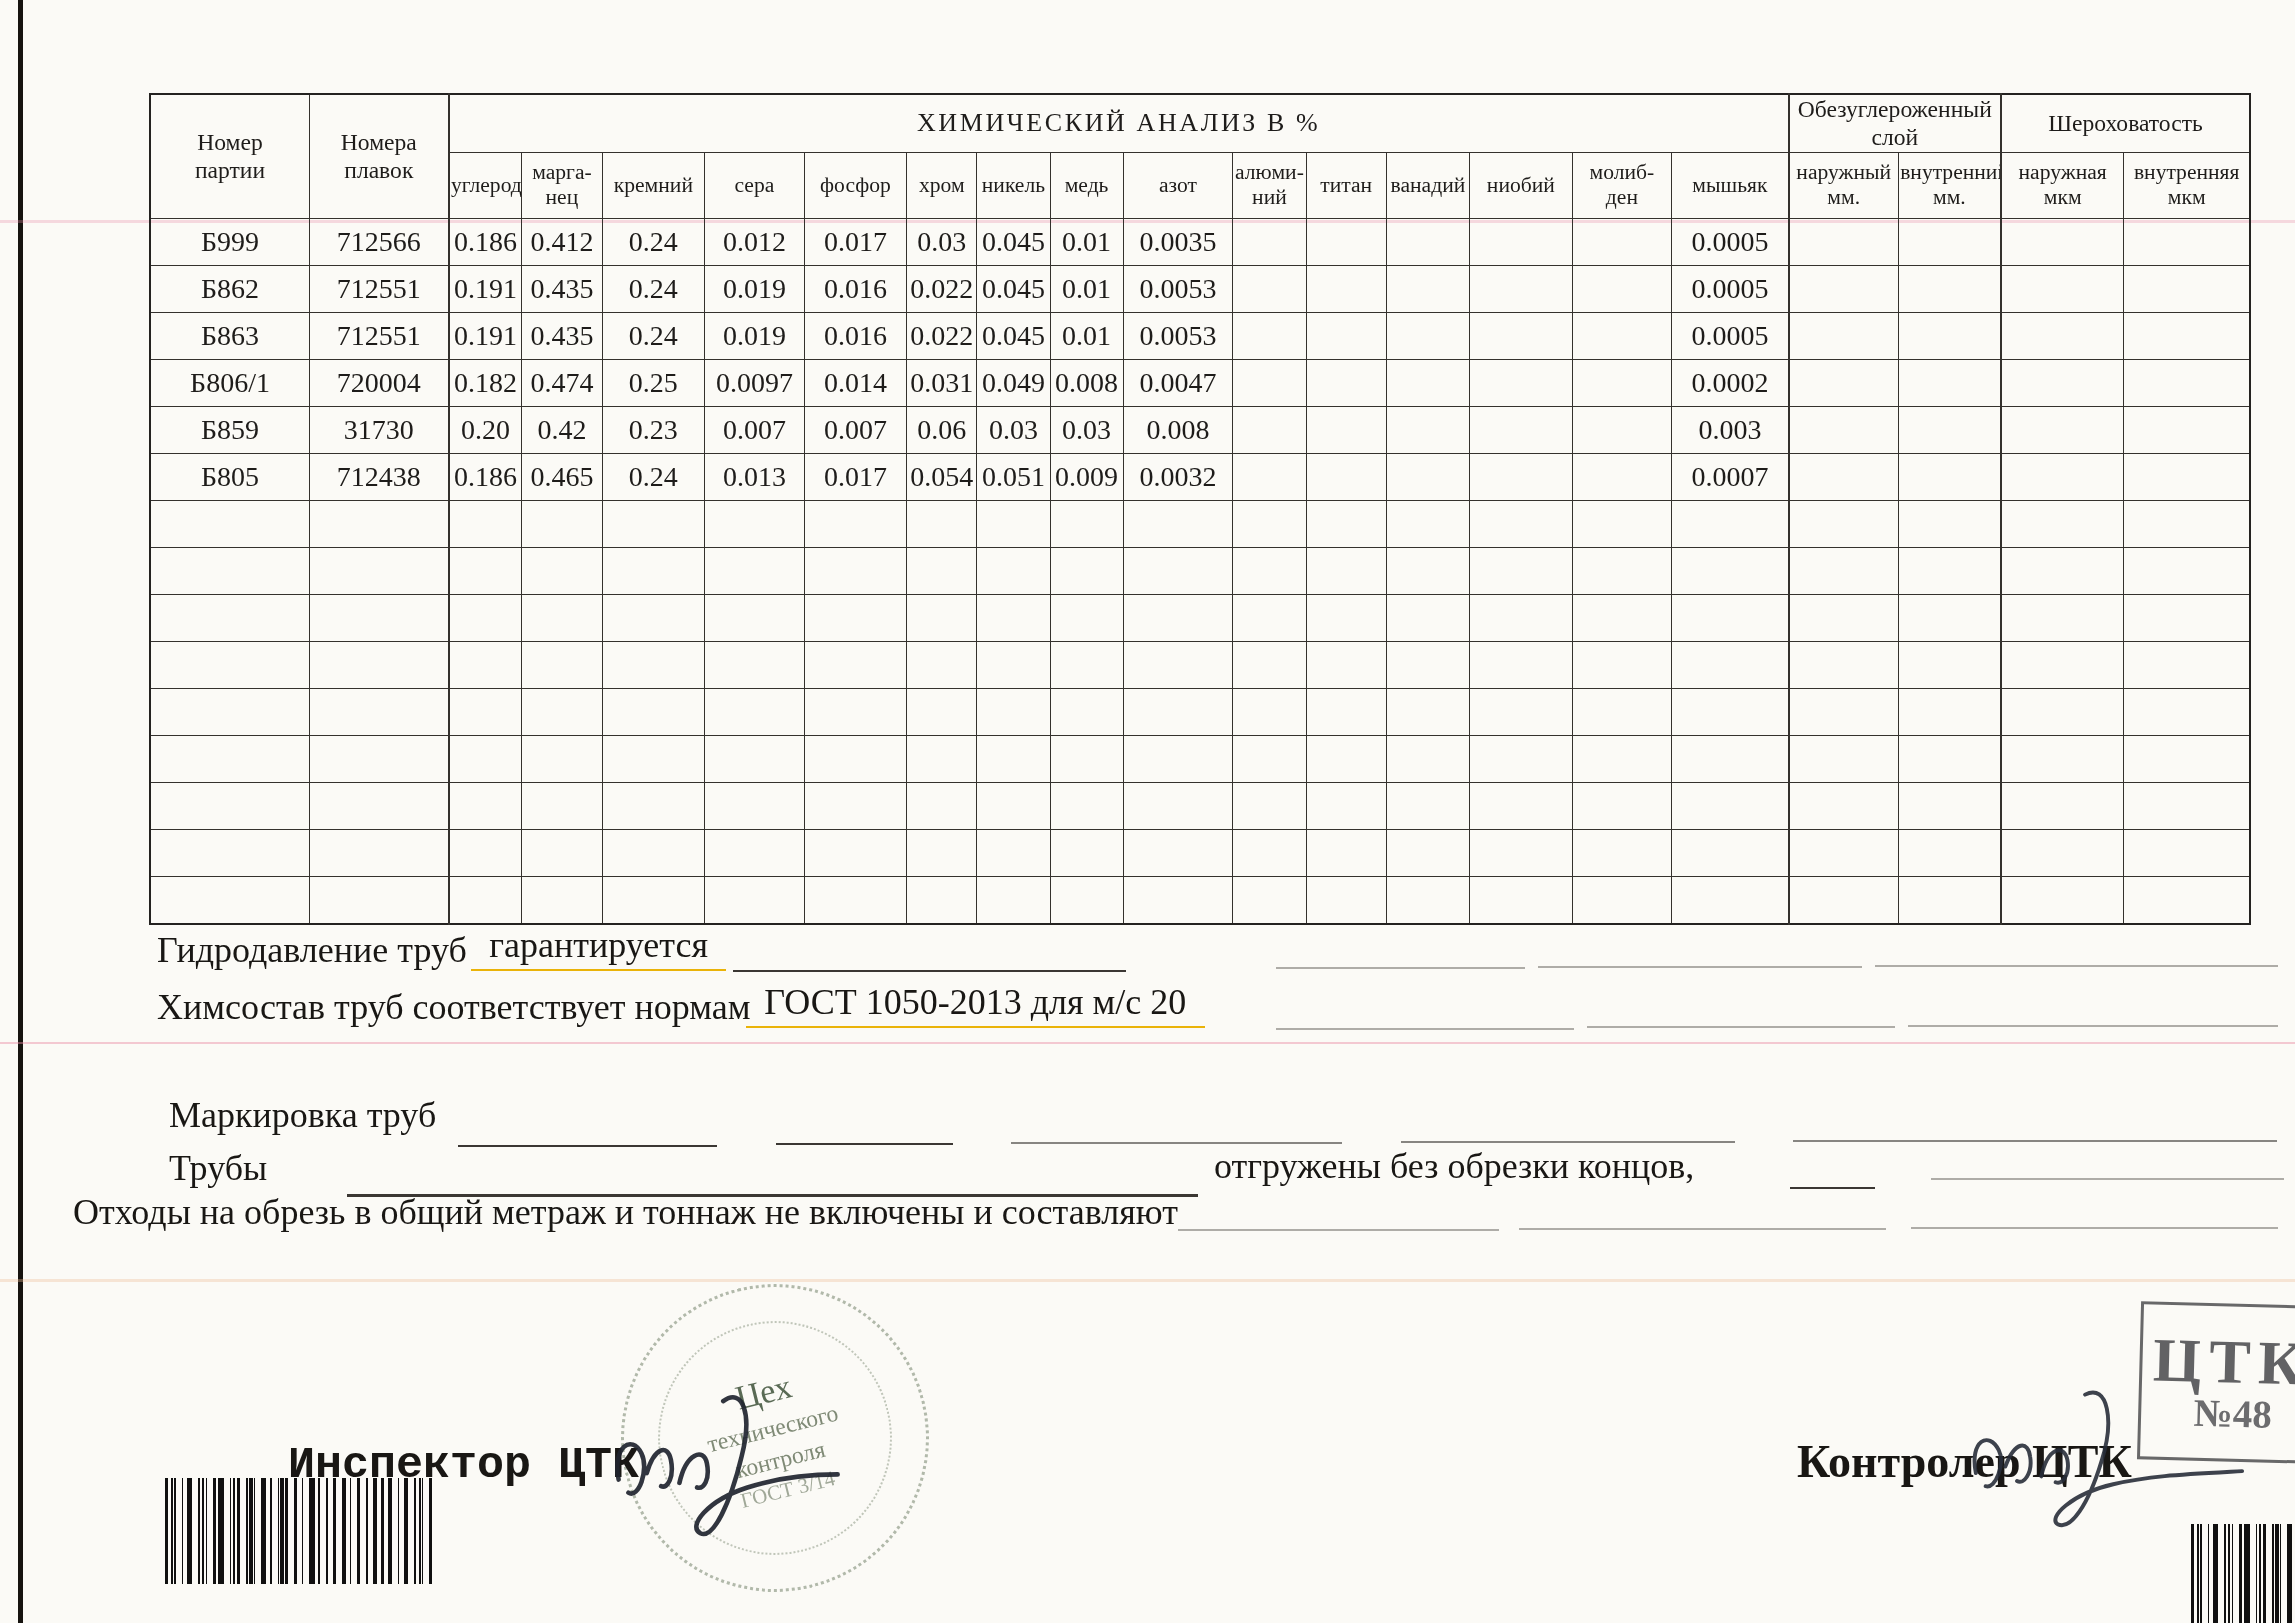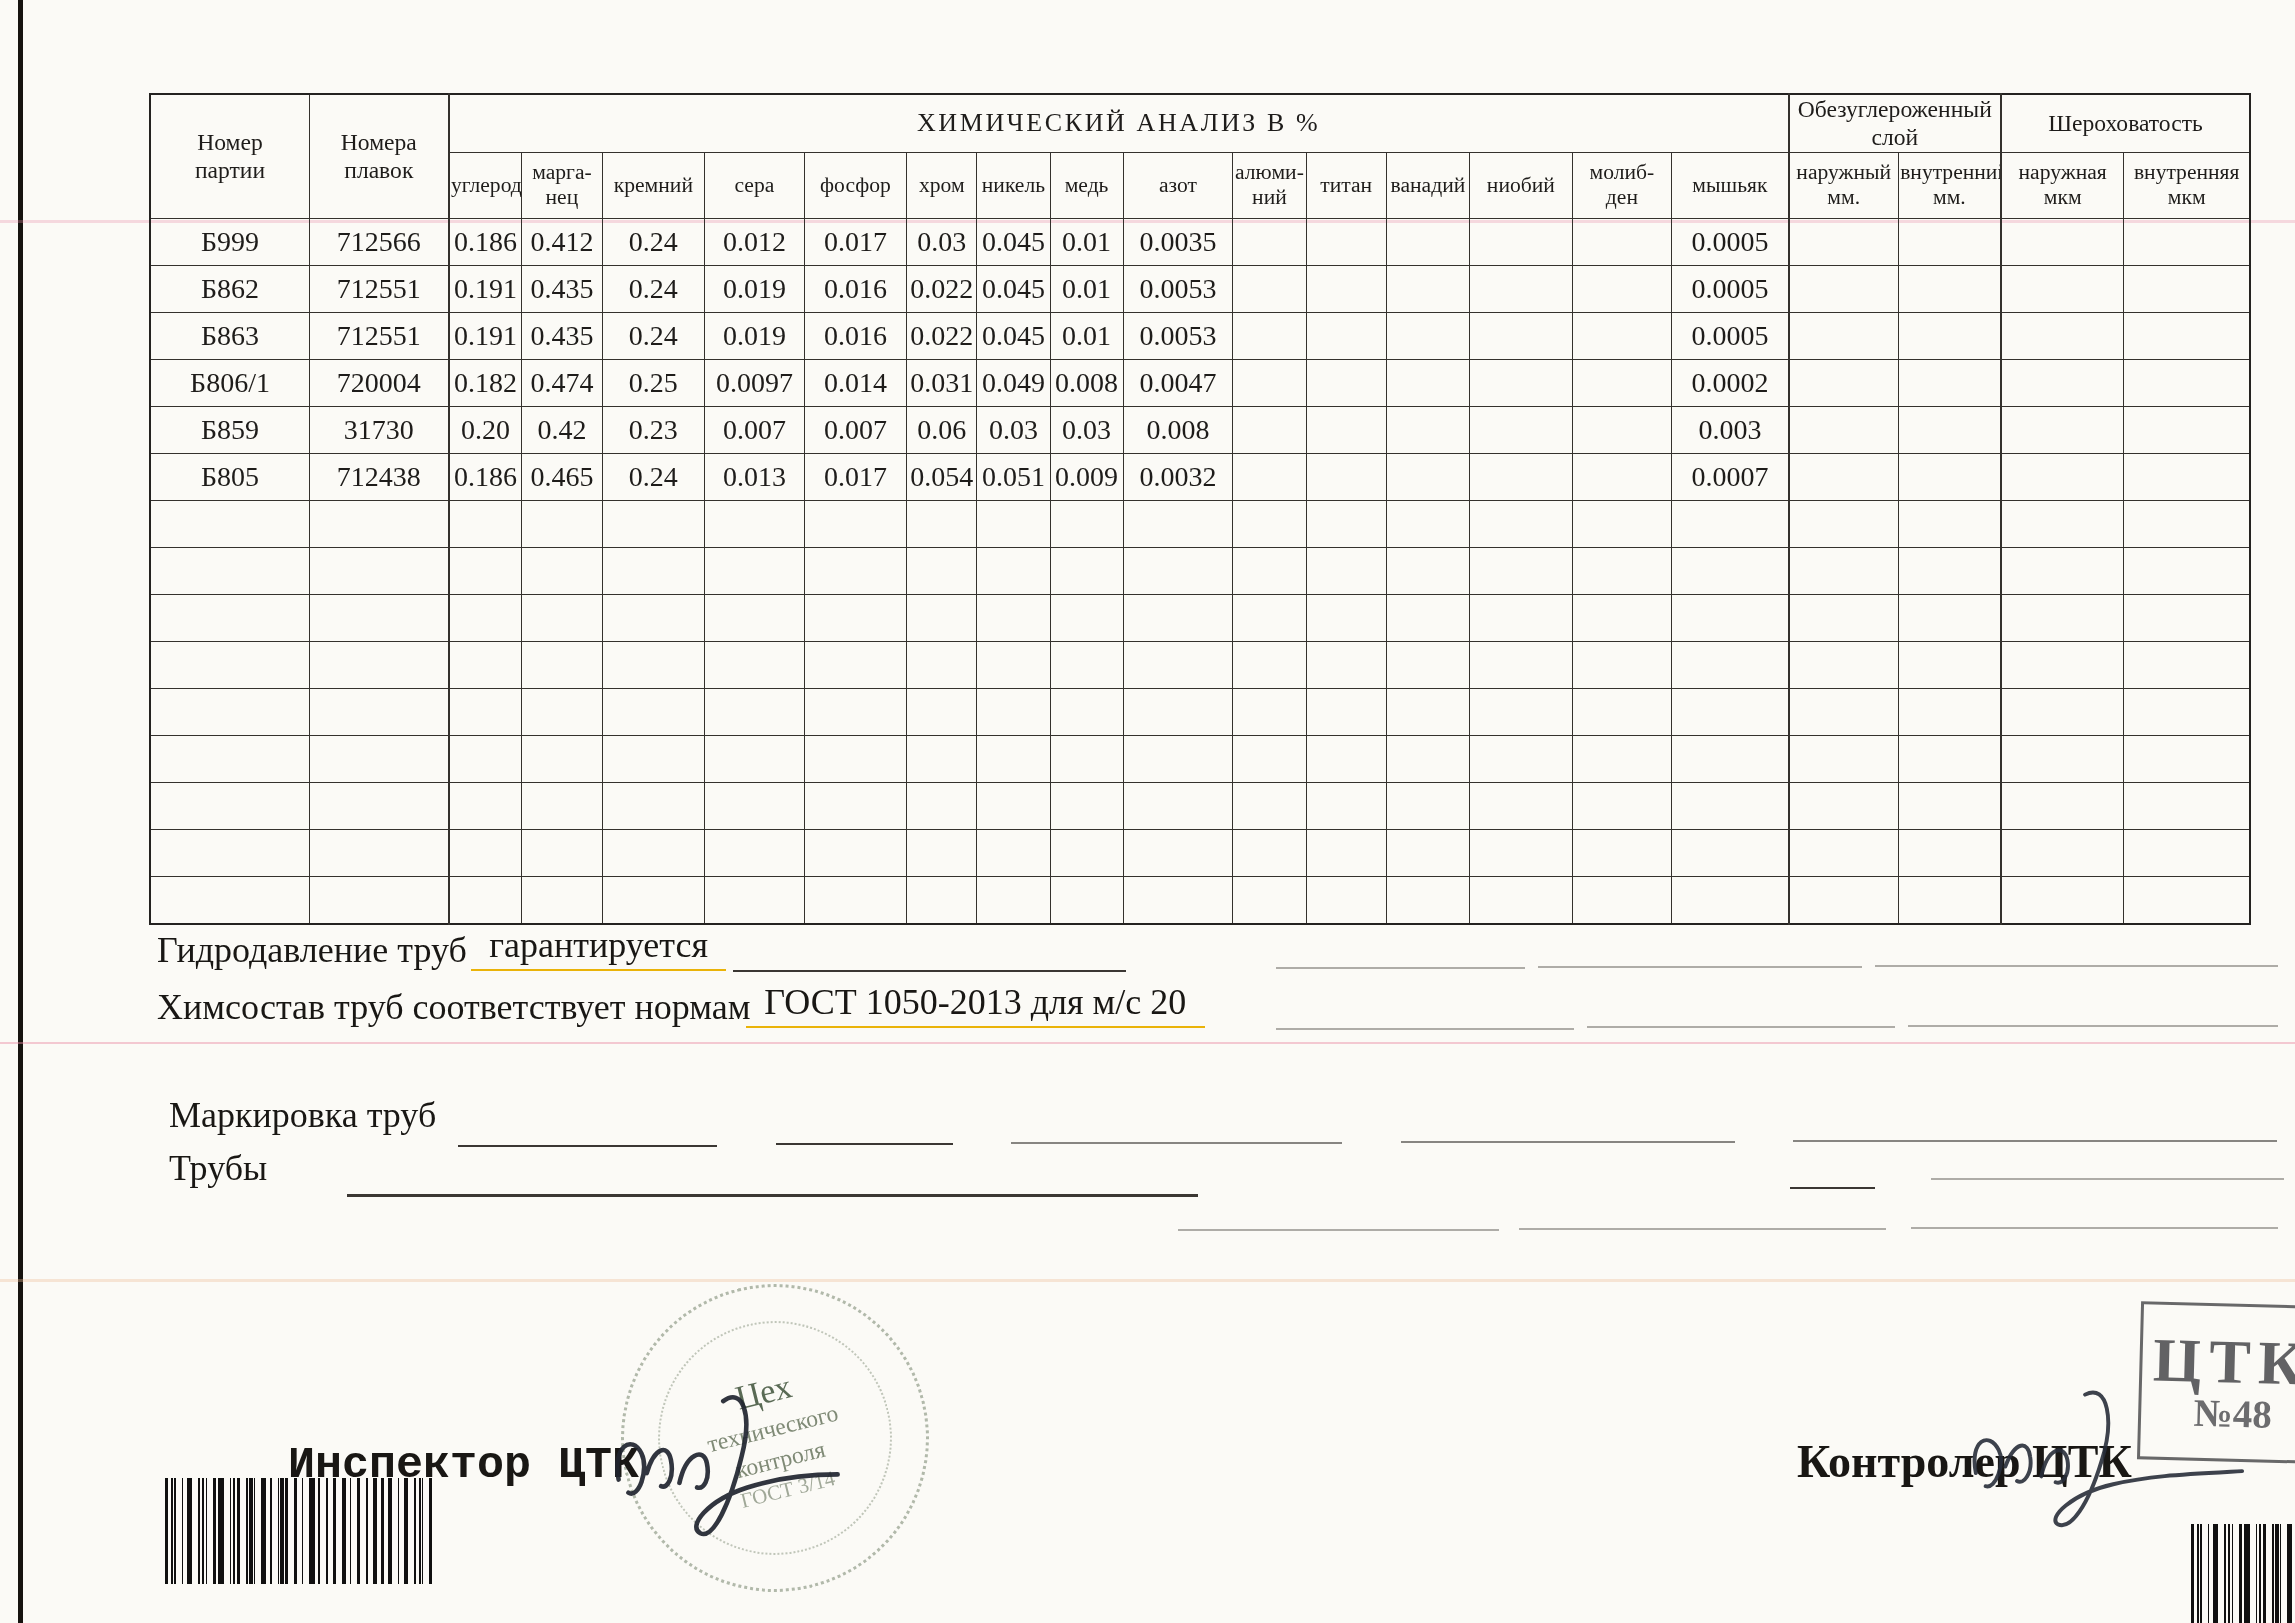--- a/index.html
+++ b/index.html
@@ -496,23 +496,25 @@
 
   <div class="line" style="left:169px;top:1094px;">Маркировка труб</div>
   <div class="rule" style="left:458px;top:1145px;width:259px;"></div>
   <div class="rule" style="left:776px;top:1143px;width:177px;"></div>
   <div class="rule o6" style="left:1011px;top:1142px;width:331px;"></div>
   <div class="rule o6" style="left:1401px;top:1141px;width:334px;"></div>
   <div class="rule o6" style="left:1793px;top:1140px;width:484px;"></div>
 
   <div class="line" style="left:169px;top:1147px;">Трубы</div>
   <div class="rule" style="left:347px;top:1194px;width:851px;height:2.6px;"></div>
+  <div class="line" style="left:1214px;top:1145px;">отгружены без обрезки концов,</div>
   <div class="rule" style="left:1790px;top:1187px;width:85px;"></div>
   <div class="rule o4" style="left:1931px;top:1178px;width:353px;"></div>
 
+  <div class="line" style="left:73px;top:1191px;">Отходы на обрезь в общий метраж и тоннаж не включены и составляют</div>
   <div class="rule o4" style="left:1178px;top:1229px;width:321px;"></div>
   <div class="rule o4" style="left:1519px;top:1228px;width:367px;"></div>
   <div class="rule o4" style="left:1911px;top:1227px;width:367px;"></div>
 
 
   <div class="round-stamp">
     <div class="inner">
       <div class="rs1">Цех</div>
       <div class="rs2">технического</div>
       <div class="rs3">контроля</div>

